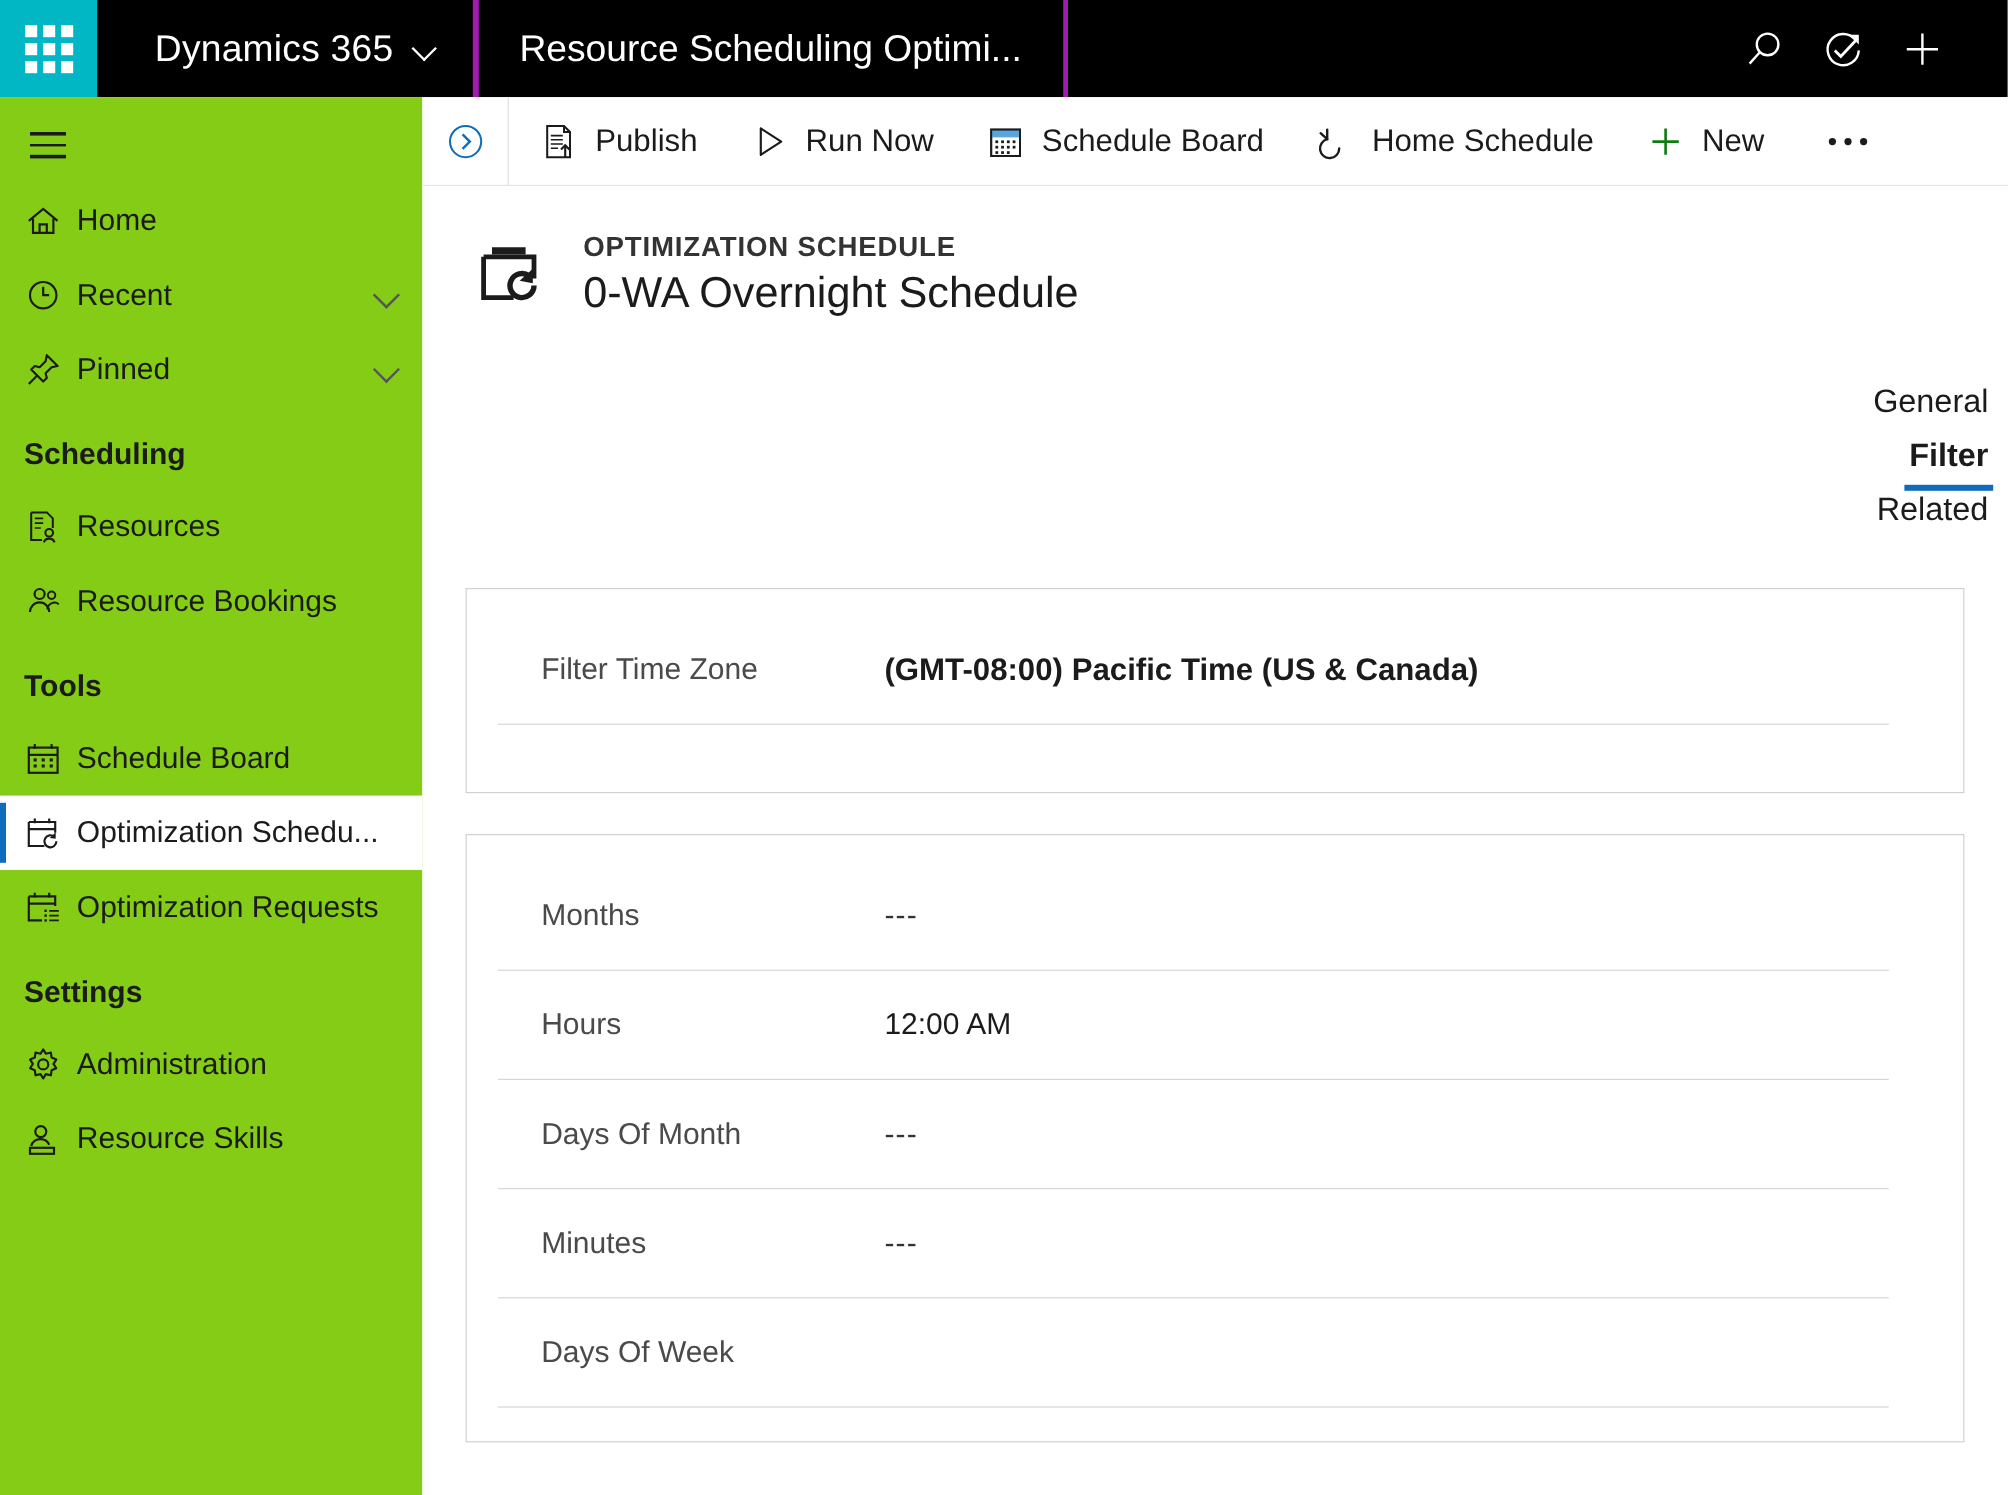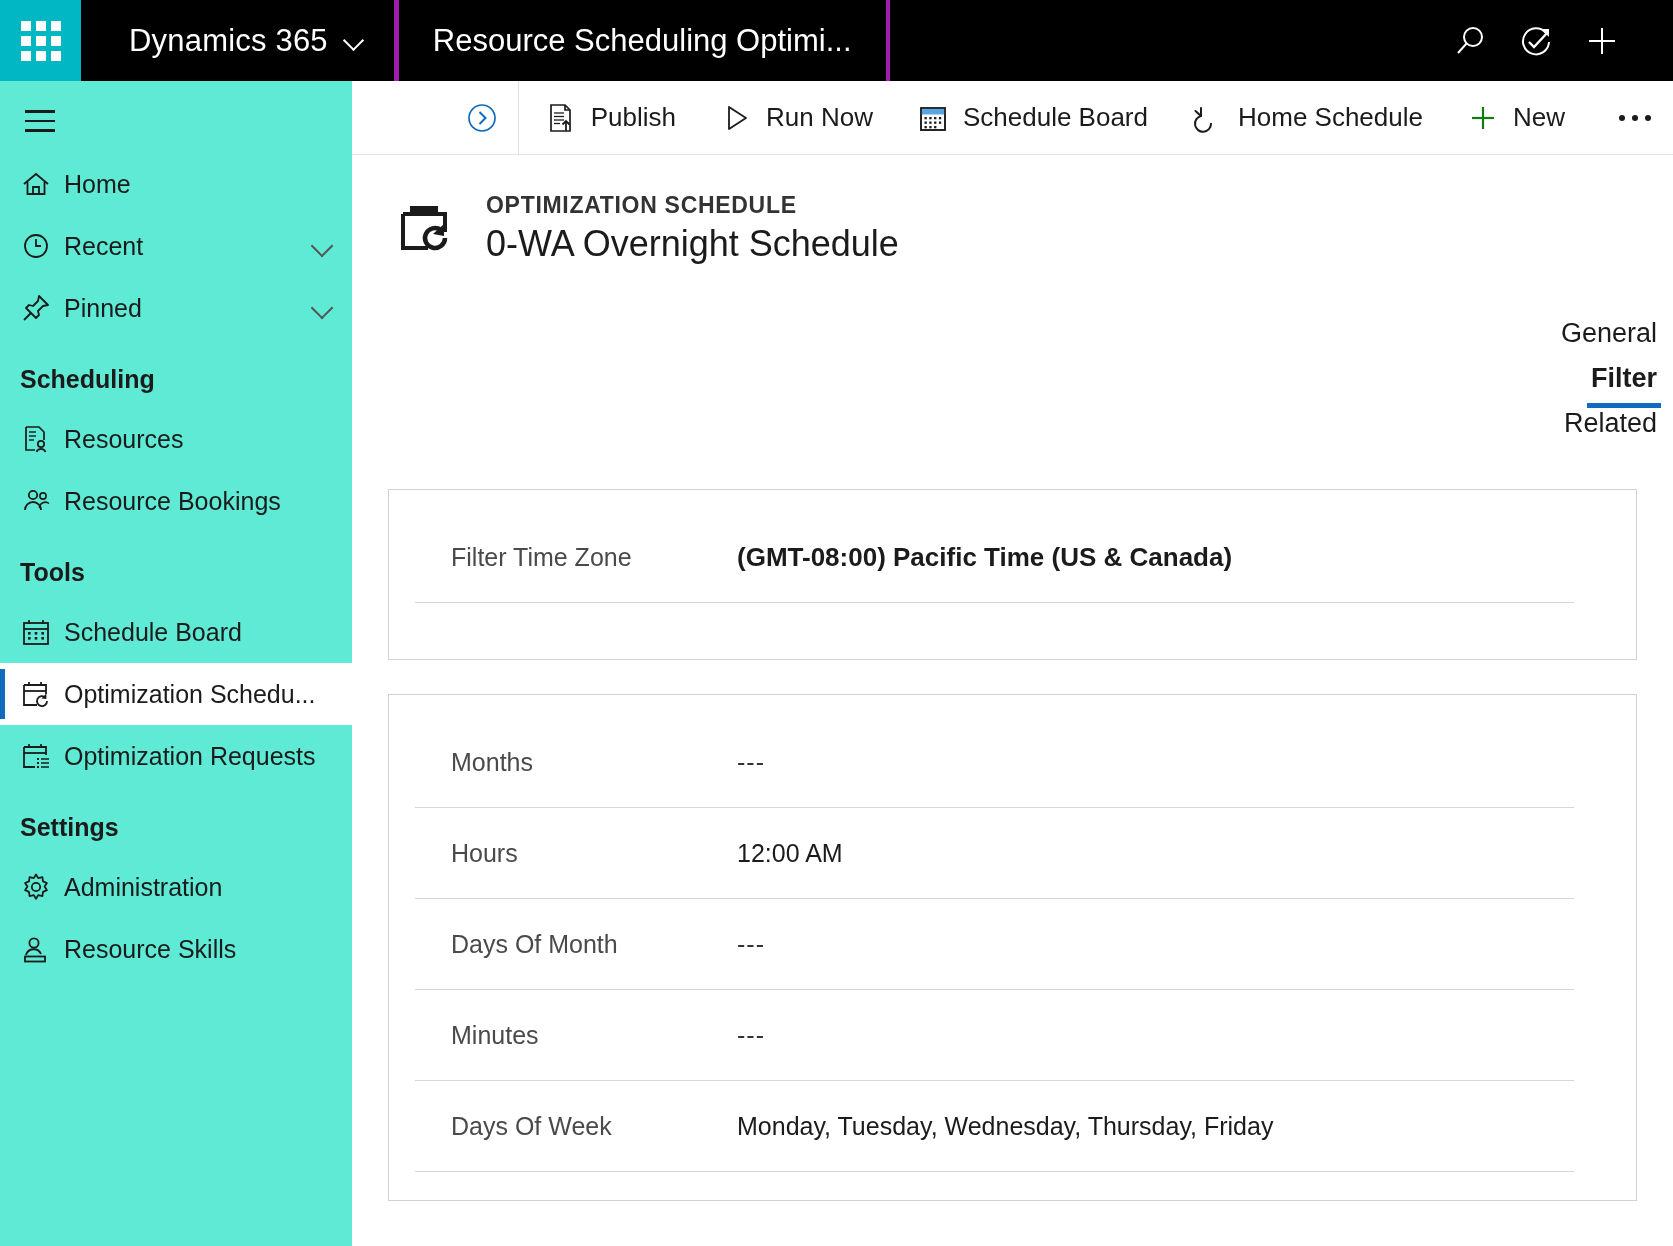--- a/index.html
+++ b/index.html
@@ -67,21 +67,21 @@
     width: 66px; height: 81px;
     display: flex; align-items: center; justify-content: center;
     cursor: pointer;
   }
   .appbar-btn svg { display: block; }
 
   
   .sidebar {
     position: absolute; top: 81px; left: 0;
     width: 352px; height: 1165px;
-    background: #5eead4;
+    background: #84cc16;
     overflow: hidden;
   }
   .hamburger {
     width: 64px; height: 64px; margin: 8px 0 0 8px;
     display: flex; flex-direction: column; justify-content: center;
     align-items: center; gap: 7px; cursor: pointer;
   }
   .hamburger i { display: block; width: 30px; height: 2.4px; background: #1b1b1b; }
 
   .nav-item {
@@ -116,21 +116,21 @@
     font-size: 25px; font-weight: 700; color: #1b1b1b;
     padding: 26px 0 14px 20px;
   }
 
   
   .cmdbar {
     position: absolute; top: 81px; left: 352px;
     width: 1321px; height: 74px;
     background: #ffffff;
     border-bottom: 1px solid #e6e6e6;
-    display: flex; align-items: center; justify-content: flex-end;
+    display: flex; align-items: center;
   }
   .cmd-back {
     width: 72px; height: 74px;
     display: flex; align-items: center; justify-content: center;
     border-right: 1px solid #e0e0e0; cursor: pointer;
     flex: 0 0 72px;
   }
   .cmd-btn {
     display: flex; align-items: center; gap: 14px;
     height: 74px; padding: 0 18px; margin-left: 8px;
@@ -552,20 +552,19 @@
     <div class="field-underline"></div>
 
     <div class="field-row">
       <div class="field-label">Minutes</div>
       <div class="field-value empty">---</div>
     </div>
     <div class="field-underline"></div>
 
     <div class="field-row">
       <div class="field-label">Days Of Week</div>
-      <div class="field-value">Monday, Tuesday, Wednesday, Thursday, Friday</div>
     </div>
     <div class="field-underline"></div>
 
     <div class="card-pad"></div>
   </div>
 
 </div>
 
 </body></html>

